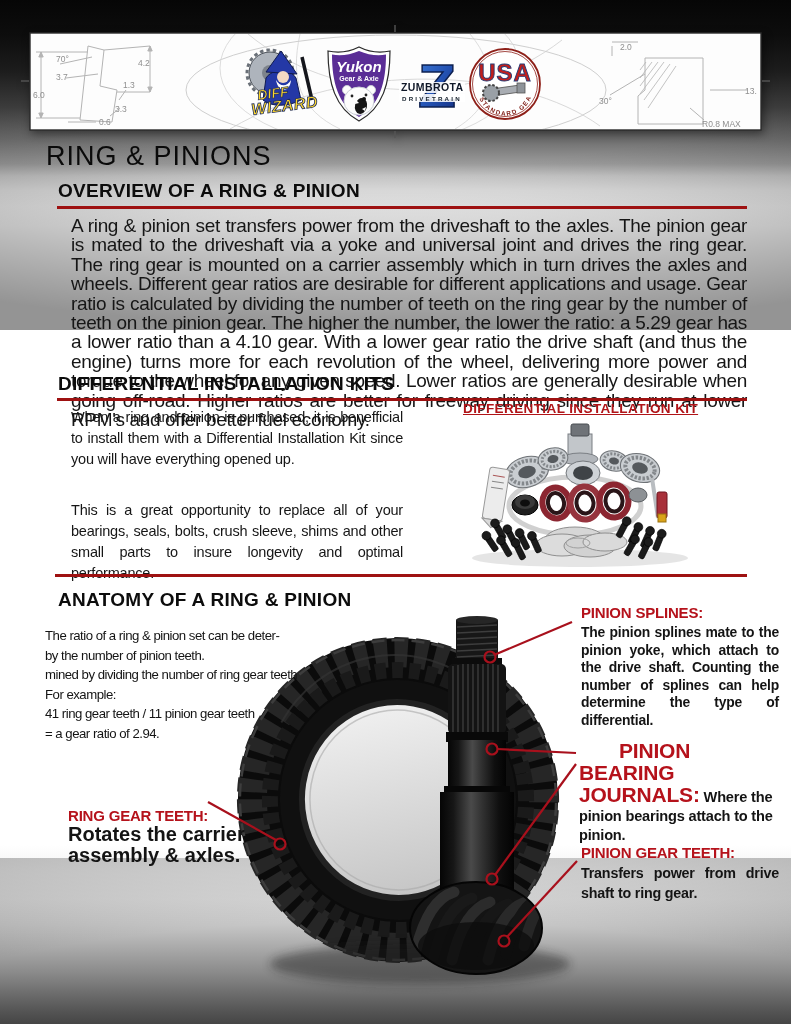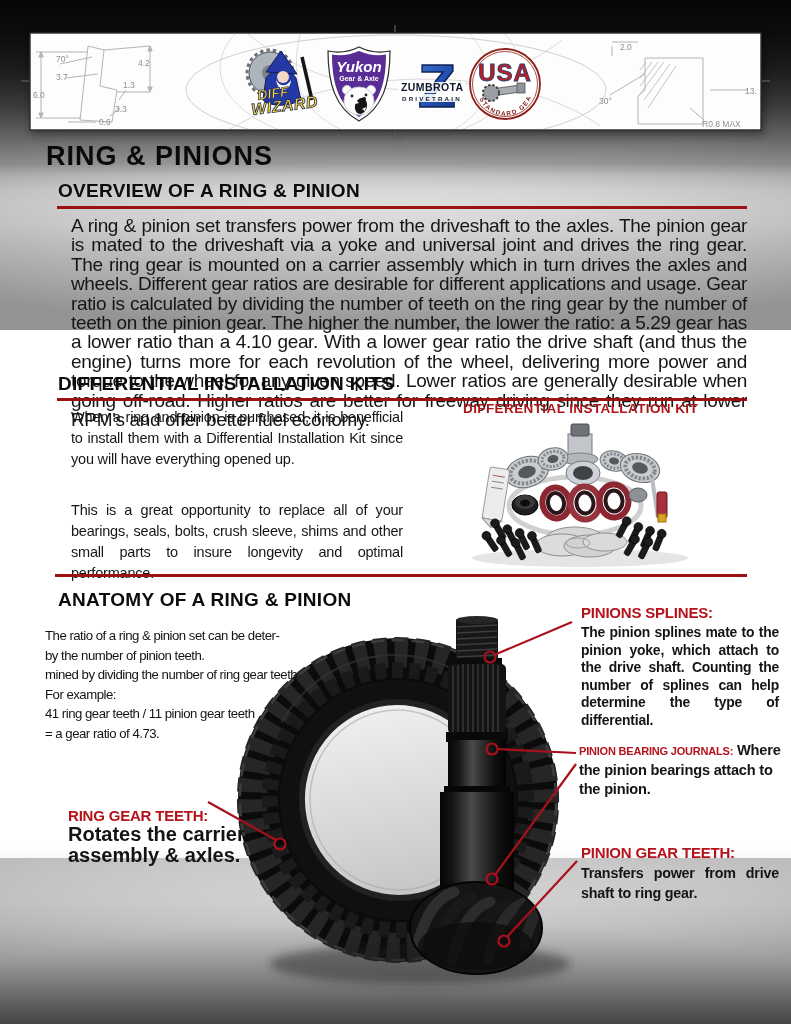--- a/index.html
+++ b/index.html
@@ -10,41 +10,41 @@
       #9b9b9b 16%, #c9c9c9 17.2%, #e6e6e6 18.6%, #f7f7f7 20.2%, #ffffff 22%,
       #ffffff 82.5%, #f3f3f3 85%, #e0e0e0 87.8%, #c7c7c7 90.2%, #a9a9a9 92.6%,
       #8a8a8a 95%, #6a6a6a 97.2%, #555555 98.7%, #454545 100%);}
   .vtop{position:absolute;left:0;top:0;width:791px;height:330px;pointer-events:none;
     background:radial-gradient(ellipse 130% 108% at 50% -6%, rgba(0,0,0,0) 52%, rgba(0,0,0,0.42) 98%);}
   .vbottom{position:absolute;left:0;top:858px;width:791px;height:166px;pointer-events:none;
     background:radial-gradient(ellipse 125% 135% at 50% 112%, rgba(0,0,0,0) 55%, rgba(0,0,0,0.30) 100%);}
   .abs{position:absolute;}
   svg.banner{position:absolute;left:20px;top:24px;width:751px;height:115px;
     filter:drop-shadow(2px 3px 5px rgba(0,0,0,0.45));}
-  .main-title{left:46px;top:141px;font-weight:700;font-size:27px;letter-spacing:1px;color:#0a0a0a;text-align:center;}
+  .main-title{left:46px;top:141px;font-weight:400;font-size:27px;letter-spacing:1px;color:#0a0a0a;text-align:center;}
   .sec-head{font-weight:700;font-size:19px;letter-spacing:.3px;color:#0c0c0c;}
   .rule{position:absolute;height:2.5px;background:#9e1111;}
   .body-text{color:#161616;text-align:justify;}
   .overview-body{left:71px;top:216px;width:676px;font-size:19px;line-height:19.4px;letter-spacing:-0.35px;font-weight:400;}
   .diff-col{left:71px;top:407px;width:332px;font-size:14.5px;line-height:21px;letter-spacing:-0.2px;font-weight:400;}
   .diff-col .p2{margin-top:30px;}
-  .kit-label{left:463px;top:401px;font-weight:700;font-size:13.5px;letter-spacing:.4px;color:#b01418;}
+  .kit-label{left:463px;top:401px;font-weight:700;font-size:13.5px;letter-spacing:.4px;color:#b01418;text-decoration:underline;}
   svg.kit{position:absolute;left:452px;top:414px;width:310px;height:156px;}
   svg.anatomy{position:absolute;left:0;top:600px;width:791px;height:424px;z-index:1;}
   .intro{left:45px;top:626px;z-index:2;color:#141414;font-weight:400;font-size:13.2px;
     line-height:19.6px;letter-spacing:-0.5px;white-space:nowrap;}
   .callout{z-index:2;}
   .callout .lbl{color:#b5121b;font-weight:700;font-size:15px;letter-spacing:-0.2px;}
   .callout .bd{color:#141414;font-weight:700;}
   .co-ring{left:68px;top:762px;width:240px;margin-top:45px;}
   .co-ring .bd{font-size:20px;line-height:21px;}
   .co-splines{left:581px;top:604px;width:198px;}
   .co-splines .bd{font-size:13.9px;line-height:17.6px;text-align:justify;letter-spacing:-0.2px;margin-top:3px;}
   .co-journals{left:579px;top:741px;width:204px;font-size:14.6px;line-height:19px;letter-spacing:-0.2px;}
-  .co-journals .lbl{font-size:11px;}
+  .co-journals .lbl{font-size:21px;margin-left:40px;}
   .co-gearteeth{left:581px;top:844px;width:198px;}
   .co-gearteeth .bd{font-size:14.3px;line-height:19.5px;text-align:justify;letter-spacing:-0.2px;margin-top:3px;}
   .sketch-txt{font-size:8.5px;fill:#8f8f8f;font-family:"Liberation Sans",sans-serif;}
 </style>
 </head>
 <body>
 
 <div class="page">
   <div class="vtop"></div>
 
@@ -432,30 +432,30 @@
       <circle cx="280" cy="844" r="5.5"></circle>
     </g>
   </svg>
 
   <div class="abs intro">
     <div>The ratio of a ring &amp; pinion set can be deter-</div>
     <div>by the number of pinion teeth.</div>
     <div>mined by dividing the number of ring gear teeth</div>
     <div>For example:</div>
     <div>41 ring gear teeth / 11 pinion gear teeth</div>
-    <div>= a gear ratio of 4.73.</div>
+    <div>= a gear ratio of 2.94.</div>
   </div>
 
   <div class="abs callout co-ring">
     <div class="lbl">RING GEAR TEETH:</div>
     <div class="bd">Rotates the carrier assembly &amp; axles.</div>
   </div>
 
   <div class="abs callout co-splines">
-    <div class="lbl">PINIONS SPLINES:</div>
+    <div class="lbl">PINION SPLINES:</div>
     <div class="bd">The pinion splines mate to the pinion yoke, which attach to the drive shaft. Counting the number of splines can help determine the type of differential.</div>
   </div>
 
   <div class="abs callout co-journals">
     <span class="lbl">PINION BEARING JOURNALS:</span><span class="bd"> Where the pinion bearings attach to the pinion.</span>
   </div>
 
   <div class="abs callout co-gearteeth">
     <div class="lbl">PINION GEAR TEETH:</div>
     <div class="bd">Transfers power from drive shaft to ring gear.</div>

